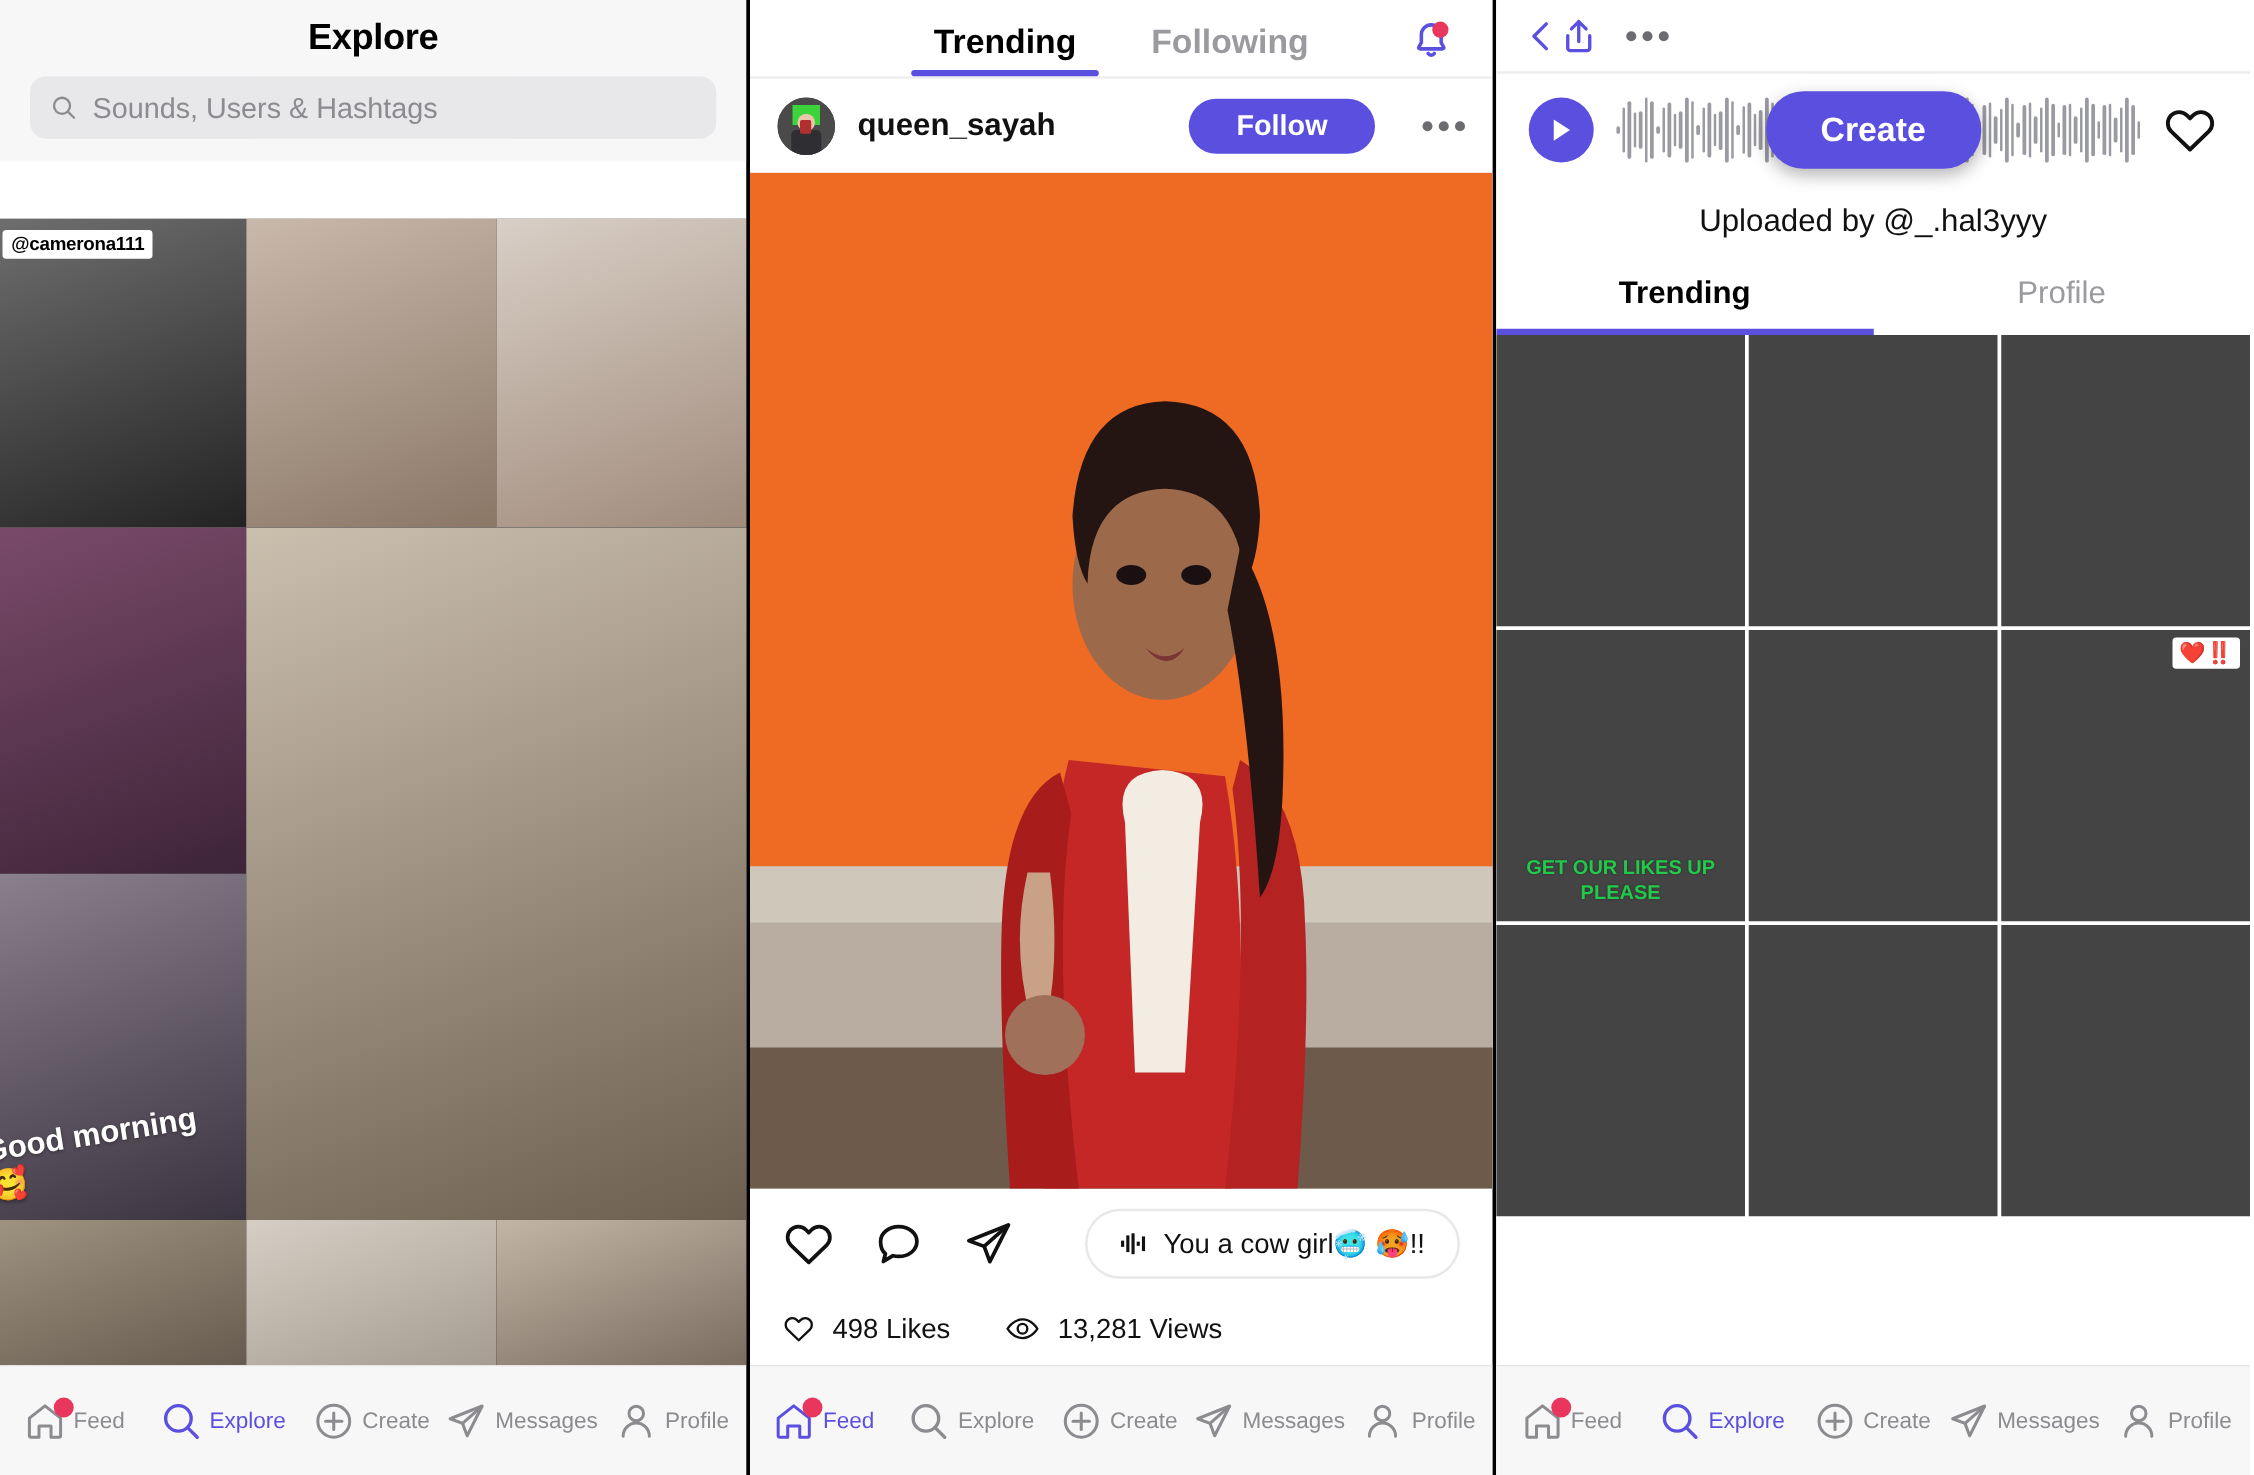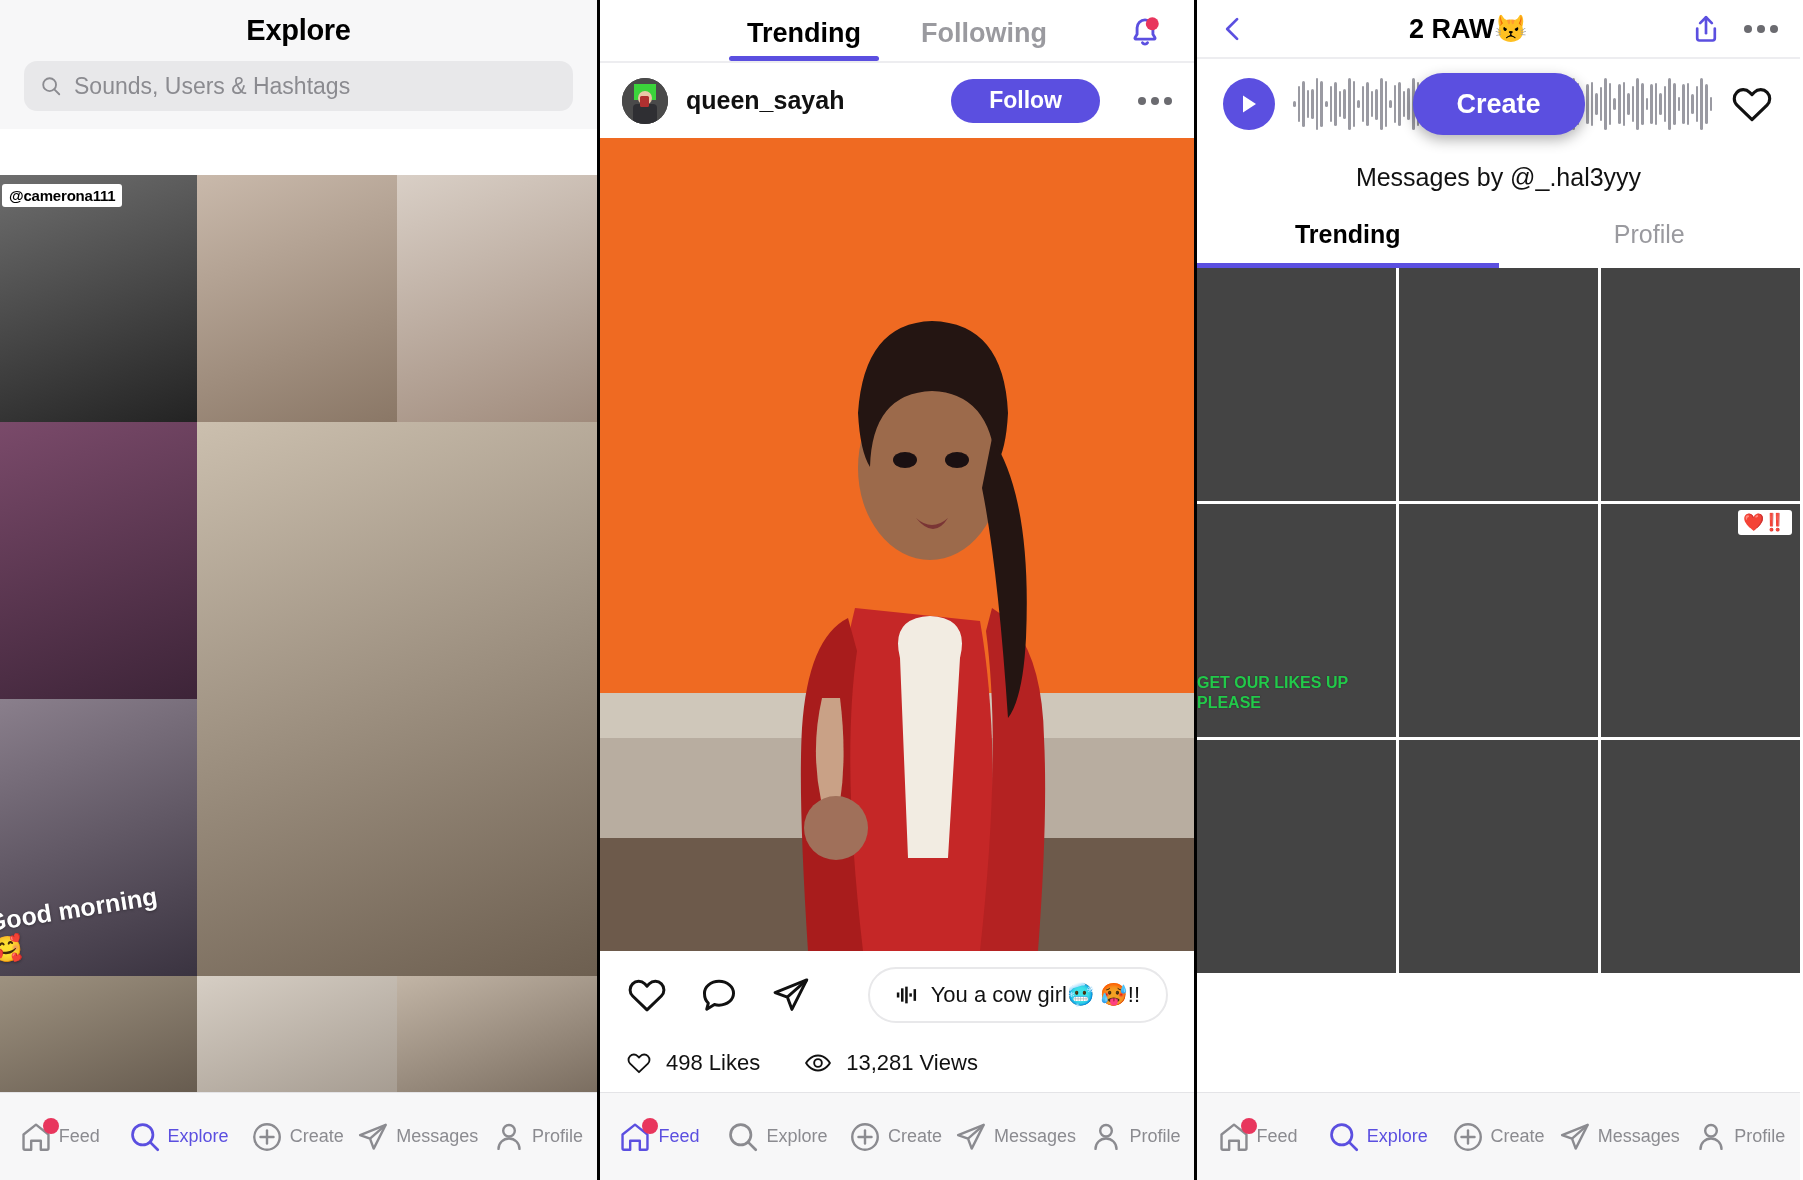--- a/index.html
+++ b/index.html
@@ -88,21 +88,21 @@
   }
   .p3-uploader { text-align: center; font-size: 25px; color: #111; padding: 14px 0 20px; }
   .p3-tabs { height: 56px; display: flex; }
   .p3-tab { flex: 1; text-align: center; font-size: 25px; font-weight: 500; position: relative; padding-top: 8px; }
   .p3-tab.active { color: #000; font-weight: 600; }
   .p3-tab.active::after { content:""; position:absolute; left:0; right:0; bottom:0; height:5px; background:#5b4fe0; }
   .p3-tab.inactive { color: #9a9a9f; }
   .grid3 { display: flex; flex-wrap: wrap; width: 603px; }
   .t3 { width: 199px; height: 233px; position: relative; overflow: hidden; margin-right: 3px; margin-bottom: 3px; background:#444; }
   .t3:nth-child(3n) { margin-right: 0; }
-  .ovl-green { position:absolute; left:0; right:0; bottom: 24px; text-align:left; color:#22c94a; font-size: 16px; font-weight: 800; line-height:1.25; text-shadow: 0 0 2px rgba(0,0,0,.4); }
+  .ovl-green { position:absolute; left:0; right:0; bottom: 12px; text-align:center; color:#22c94a; font-size: 16px; font-weight: 800; line-height:1.25; text-shadow: 0 0 2px rgba(0,0,0,.4); }
   .ovl-heart { position:absolute; top: 6px; right: 8px; background:#fff; border-radius:3px; padding: 2px 6px; font-size: 17px; }
 
   
   .nav { position: absolute; left: 0; right: 0; bottom: 0; height: 88px; background: #f7f7f8; display: flex; border-top: 1px solid #e4e4e7; }
   .nav-item { flex: 1; display: flex; flex-direction: row; align-items: center; justify-content: center; gap: 6px; cursor: pointer; }
   .nav-label { font-size: 18px; color: #8b8b90; }
   .nav-item.active .nav-label { color: #5b4fe0; }
   .nav-ico { position: relative; height: 34px; display:flex; align-items:center; justify-content:center; }
   .badge { position: absolute; top: -2px; right: -6px; width: 16px; height: 16px; border-radius: 50%; background: #e8365d; }
 </style>
@@ -355,21 +355,20 @@
       <div class="nav-label">Profile</div>
     </div>
       </div>
   </div>
 
   <div class="panel p3">
     <div class="p3-header">
       <svg width="28" height="34" viewBox="0 0 24 24" fill="none">
         <path d="M15.5 3.5 7 12l8.5 8.5" stroke="#5b4fe0" stroke-width="2.3" stroke-linecap="round" stroke-linejoin="round"></path>
       </svg>
-      <div class="p3-title">2 RAW😾</div>
       <svg width="32" height="34" viewBox="0 0 24 24" fill="none" style="margin-right:22px">
         <path d="M12 3.2v12" stroke="#5b4fe0" stroke-width="2" stroke-linecap="round"></path>
         <path d="M7.6 7.6 12 3.2l4.4 4.4" stroke="#5b4fe0" stroke-width="2" stroke-linecap="round" stroke-linejoin="round"></path>
         <path d="M5.4 11.6v7.4a1.6 1.6 0 0 0 1.6 1.6h10a1.6 1.6 0 0 0 1.6-1.6v-7.4" stroke="#5b4fe0" stroke-width="2" stroke-linecap="round"></path>
       </svg>
       <div class="dots" style="margin:0">
         <i></i>
           <i></i>
           <i></i>
       </div>
@@ -475,21 +474,21 @@
           <span style="height:51.997972702588264px"></span>
           <span style="height:40.67596779388034px"></span>
           <span style="height:13.806757460867326px"></span>
         </div>
       <button class="create-btn">Create</button>
       <svg width="44" height="44" viewBox="0 0 24 24" fill="none">
         <path d="M12 20.5 3.8 12.6a4.9 4.9 0 0 1 6.9-7l1.3 1.3 1.3-1.3a4.9 4.9 0 0 1 6.9 7z" stroke="#111" stroke-width="1.7" stroke-linejoin="round"></path>
       </svg>
     </div>
 
-    <div class="p3-uploader">Messages by @_.hal3yyy</div>
+    <div class="p3-uploader">Uploaded by @_.hal3yyy</div>
 
     <div class="p3-tabs">
       <div class="p3-tab active">Trending</div>
       <div class="p3-tab inactive">Profile</div>
     </div>
 
     <div class="grid3" id="grid3">
         <div class="t3">
       <div class="ph" style="background:linear-gradient(155deg,#b9ae92,#6d6344)"></div>
         </div>

